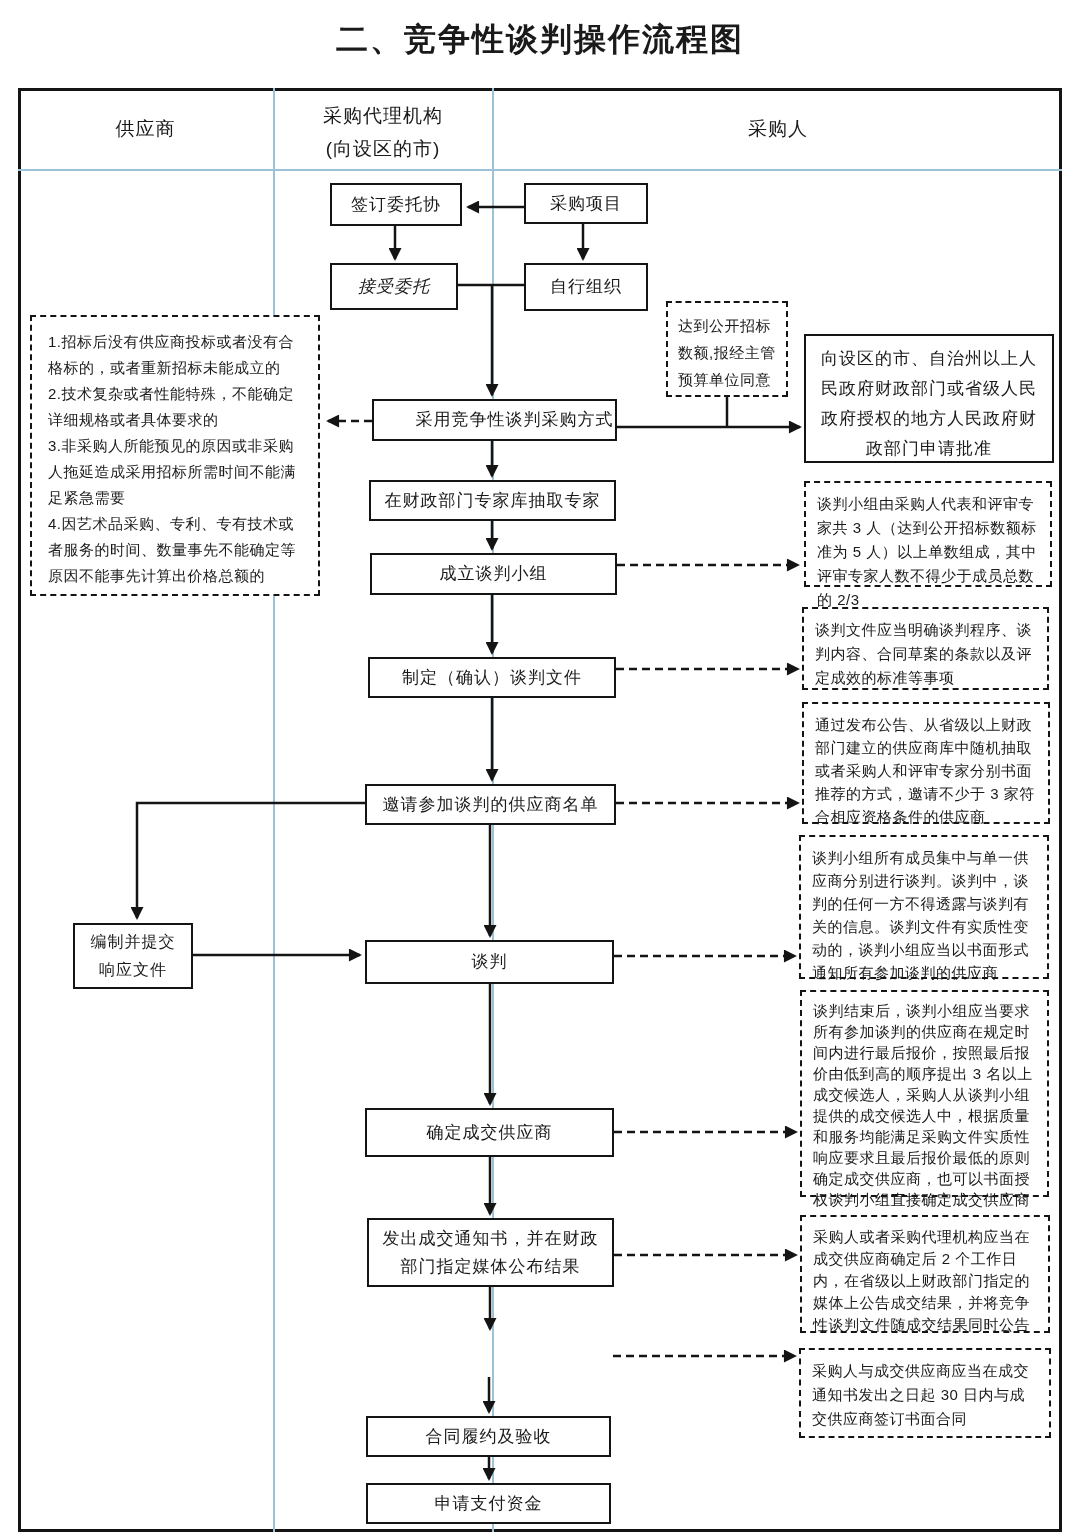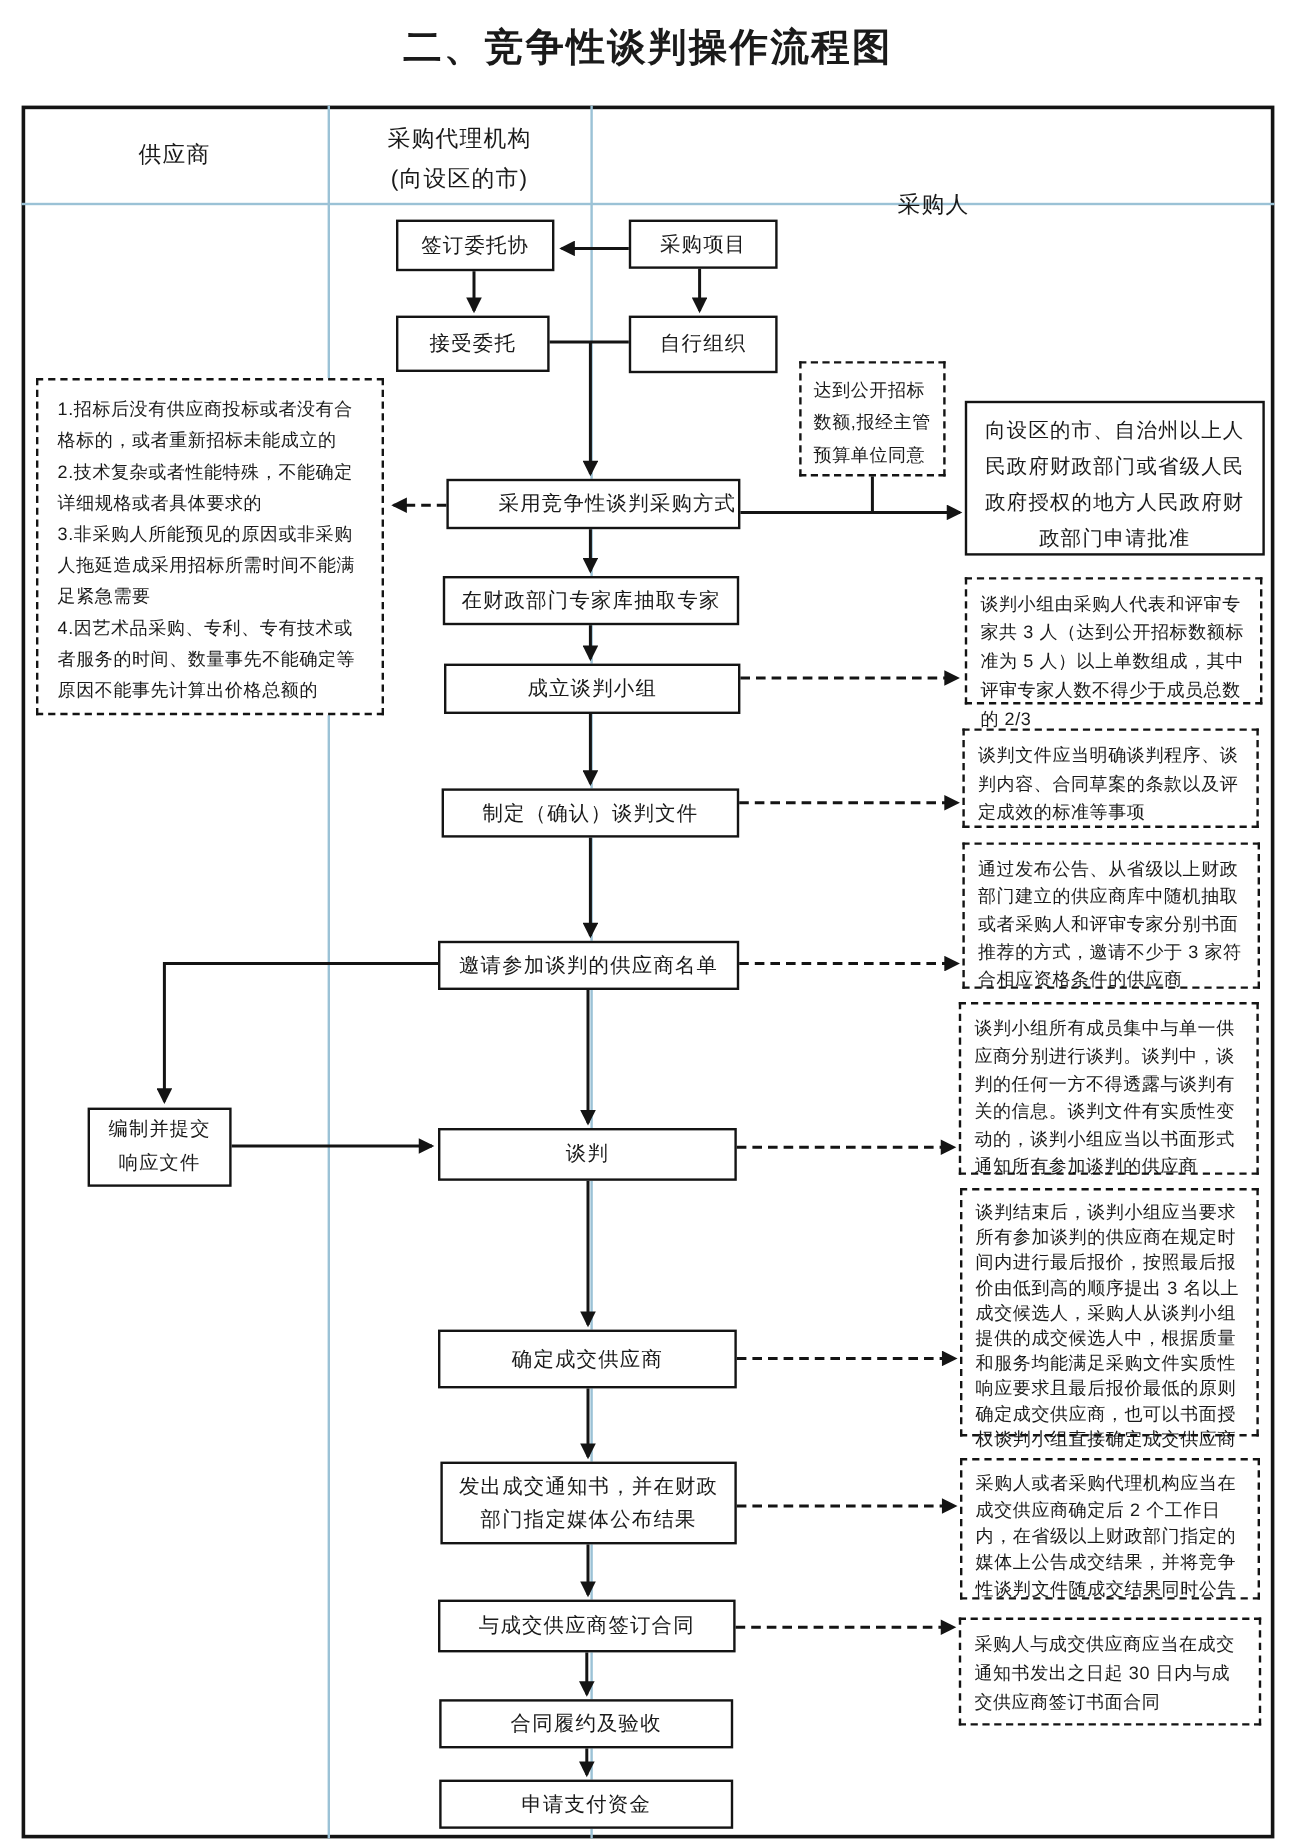--- a/index.html
+++ b/index.html
@@ -44,29 +44,29 @@
   <div class="abs" id="title">二、竞争性谈判操作流程图</div>
 
   <div class="abs" id="frame"></div>
   <div class="abs blue-v" style="left:273px;"></div>
   <div class="abs blue-v" style="left:492px;"></div>
   <div class="abs blue-h"></div>
 
   <div class="abs lane-h" style="left:18px;top:116px;width:255px;">供应商</div>
   <div class="abs lane-h" style="left:274px;top:103px;width:218px;">采购代理机构</div>
   <div class="abs lane-h" style="left:274px;top:136px;width:218px;">(向设区的市)</div>
-  <div class="abs lane-h" style="left:494px;top:116px;width:568px;margin-top:42px;">采购人</div>
+  <div class="abs lane-h" style="left:494px;top:116px;width:568px;">采购人</div>
 
   <div class="abs node" style="left:330px;top:183px;width:132px;height:43px;">
       <span>签订委托协</span>
     </div>
   <div class="abs node" style="left:524px;top:183px;width:124px;height:41px;">
       <span>采购项目</span>
     </div>
-  <div class="abs node" style="left:330px;top:263px;width:128px;height:47px;">
+  <div class="abs node" style="left:330px;top:263px;width:128px;height:47px;font-style:italic;">
       <span>接受委托</span>
     </div>
   <div class="abs node" style="left:524px;top:263px;width:124px;height:48px;">
       <span>自行组织</span>
     </div>
   <div class="abs node" style="left:372px;top:399px;width:245px;height:42px;padding-left:40px;">
       <span>采用竞争性谈判采购方式</span>
     </div>
   <div class="abs node" style="left:369px;top:480px;width:247px;height:41px;">
       <span>在财政部门专家库抽取专家</span>
@@ -81,23 +81,20 @@
       <span>邀请参加谈判的供应商名单</span>
     </div>
   <div class="abs node" style="left:365px;top:940px;width:249px;height:44px;">
       <span>谈判</span>
     </div>
   <div class="abs node" style="left:365px;top:1108px;width:249px;height:49px;">
       <span>确定成交供应商</span>
     </div>
   <div class="abs node" style="left:367px;top:1218px;width:247px;height:69px;padding:0 12px;">
       <span>发出成交通知书，并在财政部门指定媒体公布结果</span>
-    </div>
-  <div class="abs node" style="left:365px;top:1333px;width:248px;height:44px;">
-      <span>与成交供应商签订合同</span>
     </div>
   <div class="abs node" style="left:366px;top:1416px;width:245px;height:41px;">
       <span>合同履约及验收</span>
     </div>
   <div class="abs node" style="left:366px;top:1483px;width:245px;height:41px;">
       <span>申请支付资金</span>
     </div>
   <div class="abs node small" style="left:73px;top:923px;width:120px;height:66px;">
     <div>编制并提交</div>
     <div>响应文件</div>

